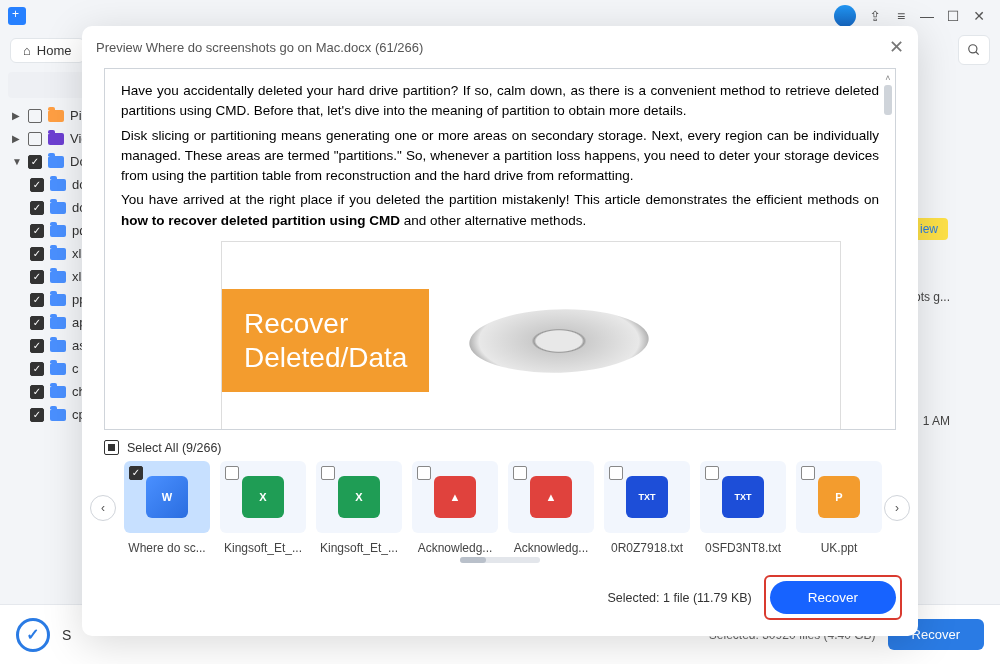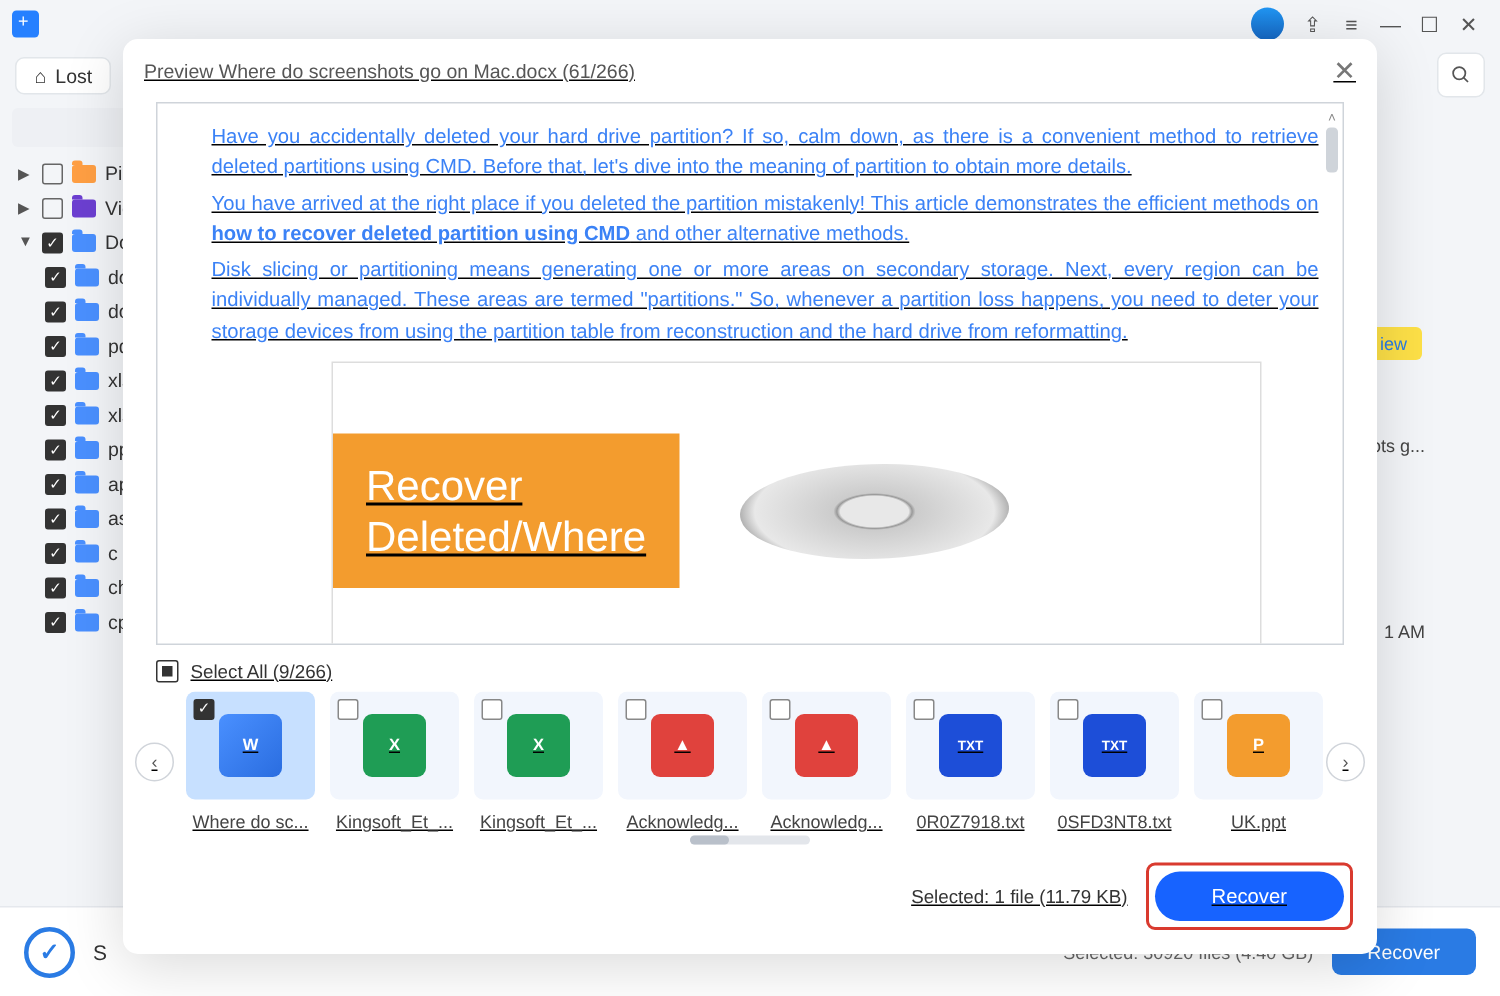--- a/index.html
+++ b/index.html
@@ -36,29 +36,29 @@
 .fld.pic { background:#ff9f43; } .fld.pic::before { background:#ff9f43; }
 .fld.vid { background:#6c3fd1; } .fld.vid::before { background:#6c3fd1; }
 .content { flex:1; padding: 0 10px; position:relative; }
 .preview-chip { background:#fde047; color:#2a7be4; padding:4px 10px; border-radius:4px; font-size:12px; float:right; margin-right:42px; margin-top:-10px;}
 .bottombar { position:absolute; bottom:0; left:0; right:0; height:60px; background:#fff; border-top:1px solid #e5e8ed; display:flex; align-items:center; padding:0 16px; gap:12px; }
 .progress-circle { width:34px; height:34px; border:3px solid #2a7be4; border-radius:50%; display:flex; align-items:center; justify-content:center;}
 .progress-circle::after { content:'✓'; color:#2a7be4; font-weight:bold; }
 .recover-btn-main { margin-left:auto; background:#2a7be4; color:#fff; padding:8px 24px; border-radius:6px; font-size:13px; }
 
 
-.modal-backdrop { position:absolute; inset:0; display:flex; align-items:flex-start; justify-content:center;text-decoration:underline; }
+.modal-backdrop { position:absolute; inset:0; display:flex; align-items:flex-start; justify-content:center; }
 .modal { background:#fff; width:836px; margin-top:26px; border-radius:10px; box-shadow:0 8px 40px rgba(0,0,0,.15); display:flex; flex-direction:column; height:610px; }
 .modal-header { padding:10px 14px; display:flex; align-items:center; }
 .modal-header .mtitle { font-size:13px; color:#555; }
 .modal-header .close { margin-left:auto; font-size:18px; color:#777; cursor:pointer; }
 .doc-preview { margin:0 22px; border:1px solid #cfd4da; height:366px; overflow:hidden; position:relative; font-family: Georgia, 'Times New Roman', serif; }
 .doc-inner { padding:12px 16px; }
 .doc-inner h2 { font-size:19px; font-weight:bold; color:#000; margin-bottom:8px; }
-.doc-inner p { font-size:13.5px; color:#3b82f6; line-height:1.5; text-align:justify; margin-bottom:4px;margin-left:20px; }
+.doc-inner p { font-size:13.5px; color:#000000; line-height:1.5; text-align:justify; margin-bottom:4px; }
 .doc-inner .bold { font-weight:bold; }
 .doc-img { margin-top:10px; margin-left:100px; width:620px; height:200px; border:1px solid #ddd; display:flex; align-items:center; }
 .banner { background:#f39c2e; color:#fff; padding:18px 22px; font-size:28px; font-weight:300; line-height:1.2; }
 .hdd { width:180px; height:140px; margin-left:40px; background:radial-gradient(circle at center, #e8e8e8 20%, #999 22%, #ccc 24%, #e8e8e8 70%, #aaa 80%); border-radius:50%; transform:scaleY(.45) rotate(-8deg); }
 .scroll-ind { position:absolute; right:2px; top:4px; width:10px; display:flex; flex-direction:column; gap:2px; }
 .scroll-ind span { font-size:9px; color:#888; text-align:center; }
 .scroll-ind .trk { width:8px; height:30px; background:#cfd4da; border-radius:3px; margin-left:1px;}
 
 .select-all-row { padding:10px 22px 6px; display:flex; align-items:center; gap:8px; font-size:12.5px; color:#333; }
 .sa-cb { width:15px; height:15px; border:1.5px solid #333; border-radius:2px; display:flex; align-items:center; justify-content:center; }
@@ -98,21 +98,21 @@
   <div class="tbtn">⇪</div>
   <div class="tbtn">≡</div>
   <div class="tbtn">—</div>
   <div class="tbtn">☐</div>
   <div class="tbtn">✕</div>
 </div>
 
 <div class="homebar">
   <div class="home-btn">
     <span>⌂</span>
-    <span>Lost</span>
+    <span>Home</span>
   </div>
   <div class="search-btn">
     <svg width="14" height="14" viewBox="0 0 24 24" fill="none" stroke="#555" stroke-width="2">
         <circle cx="10" cy="10" r="7"></circle>
         <line x1="20" y1="20" x2="15" y2="15"></line>
       </svg>
   </div>
 </div>
 
 <div class="main">
@@ -221,28 +221,28 @@
       <div class="close">✕</div>
     </div>
 
     <div class="doc-preview">
       <div class="scroll-ind">
         <span>˄</span>
         <div class="trk"></div>
       </div>
       <div class="doc-inner">
         <p>Have you accidentally deleted your hard drive partition? If so, calm down, as there is a convenient method to retrieve deleted partitions using CMD. Before that, let's dive into the meaning of partition to obtain more details.</p>
+        <p>Disk slicing or partitioning means generating one or more areas on secondary storage. Next, every region can be individually managed. These areas are termed "partitions." So, whenever a partition loss happens, you need to deter your storage devices from using the partition table from reconstruction and the hard drive from reformatting.</p>
         <p>
           <span>You have arrived at the right place if you deleted the partition mistakenly! This article demonstrates the efficient methods on </span><span class="bold">how to recover deleted partition using CMD</span><span> and other alternative methods.</span>
         </p>
-        <p>Disk slicing or partitioning means generating one or more areas on secondary storage. Next, every region can be individually managed. These areas are termed "partitions." So, whenever a partition loss happens, you need to deter your storage devices from using the partition table from reconstruction and the hard drive from reformatting.</p>
         <div class="doc-img">
           <div class="banner">
             <div>Recover</div>
-            <div>Deleted/Where</div>
+            <div>Deleted/Data</div>
           </div>
           <div class="hdd"></div>
         </div>
       </div>
     </div>
 
     <div class="select-all-row">
       <div class="sa-cb"></div>
       <span>Select All (9/266)</span>
     </div>

